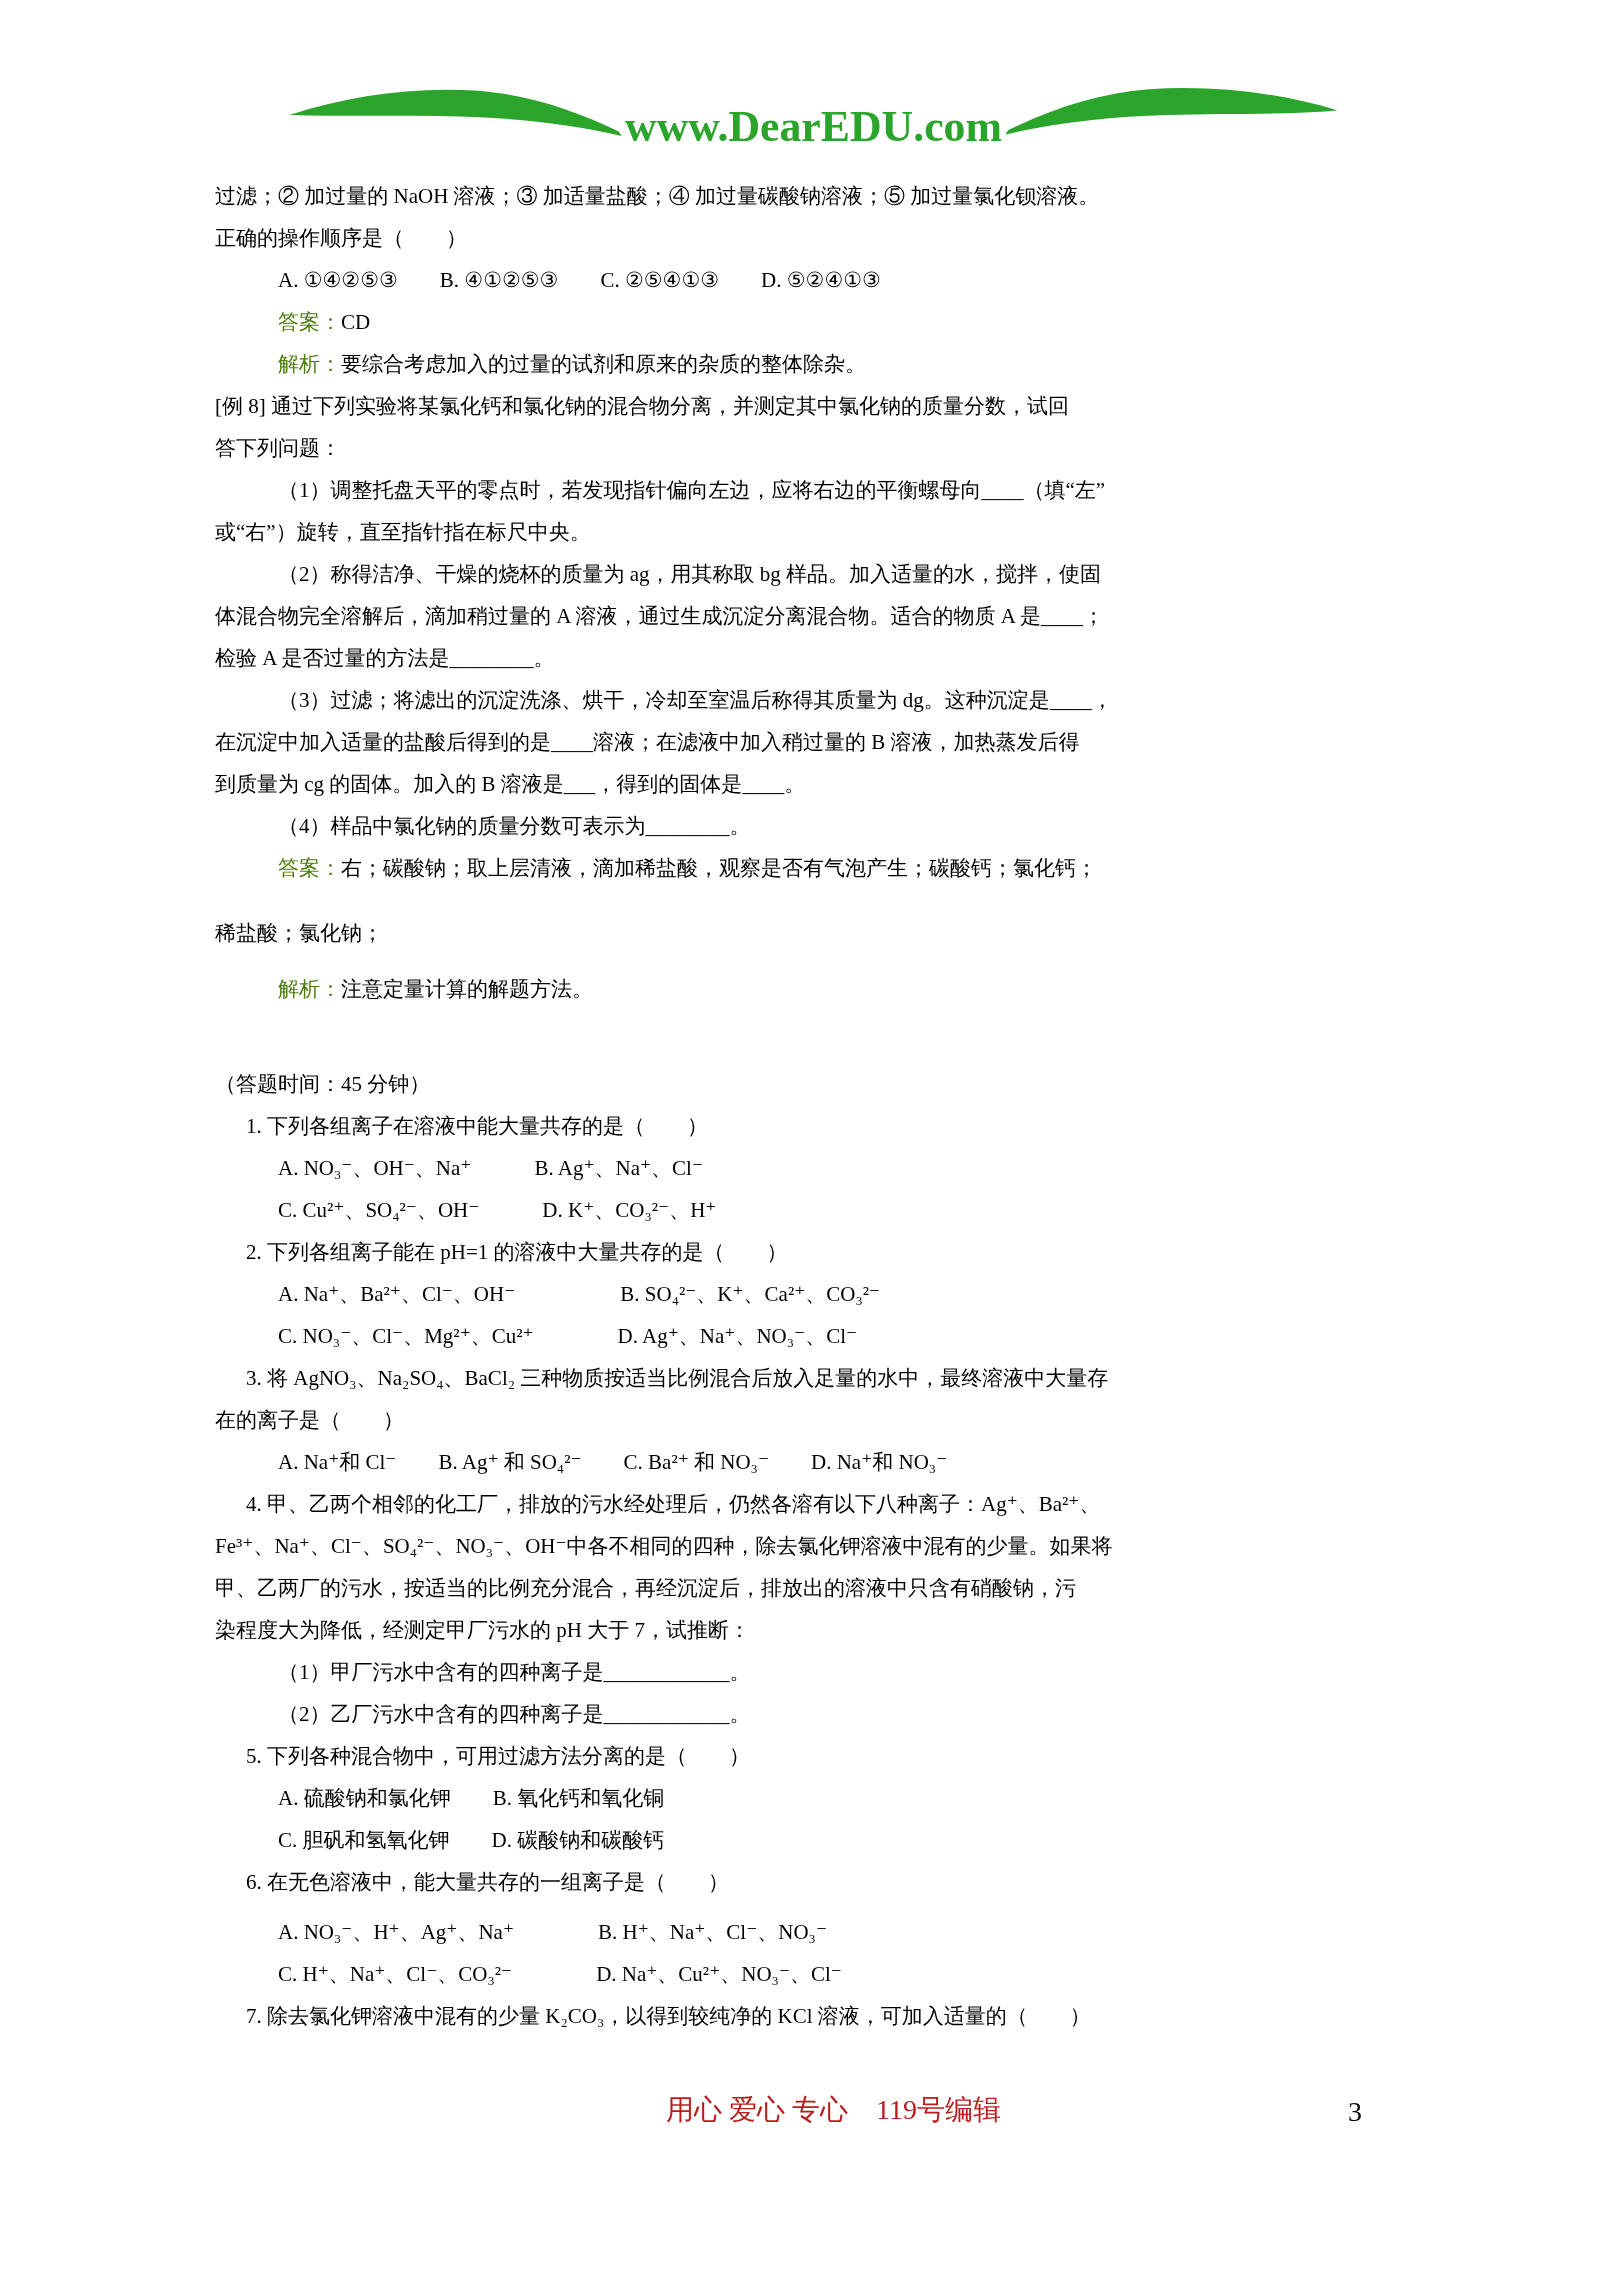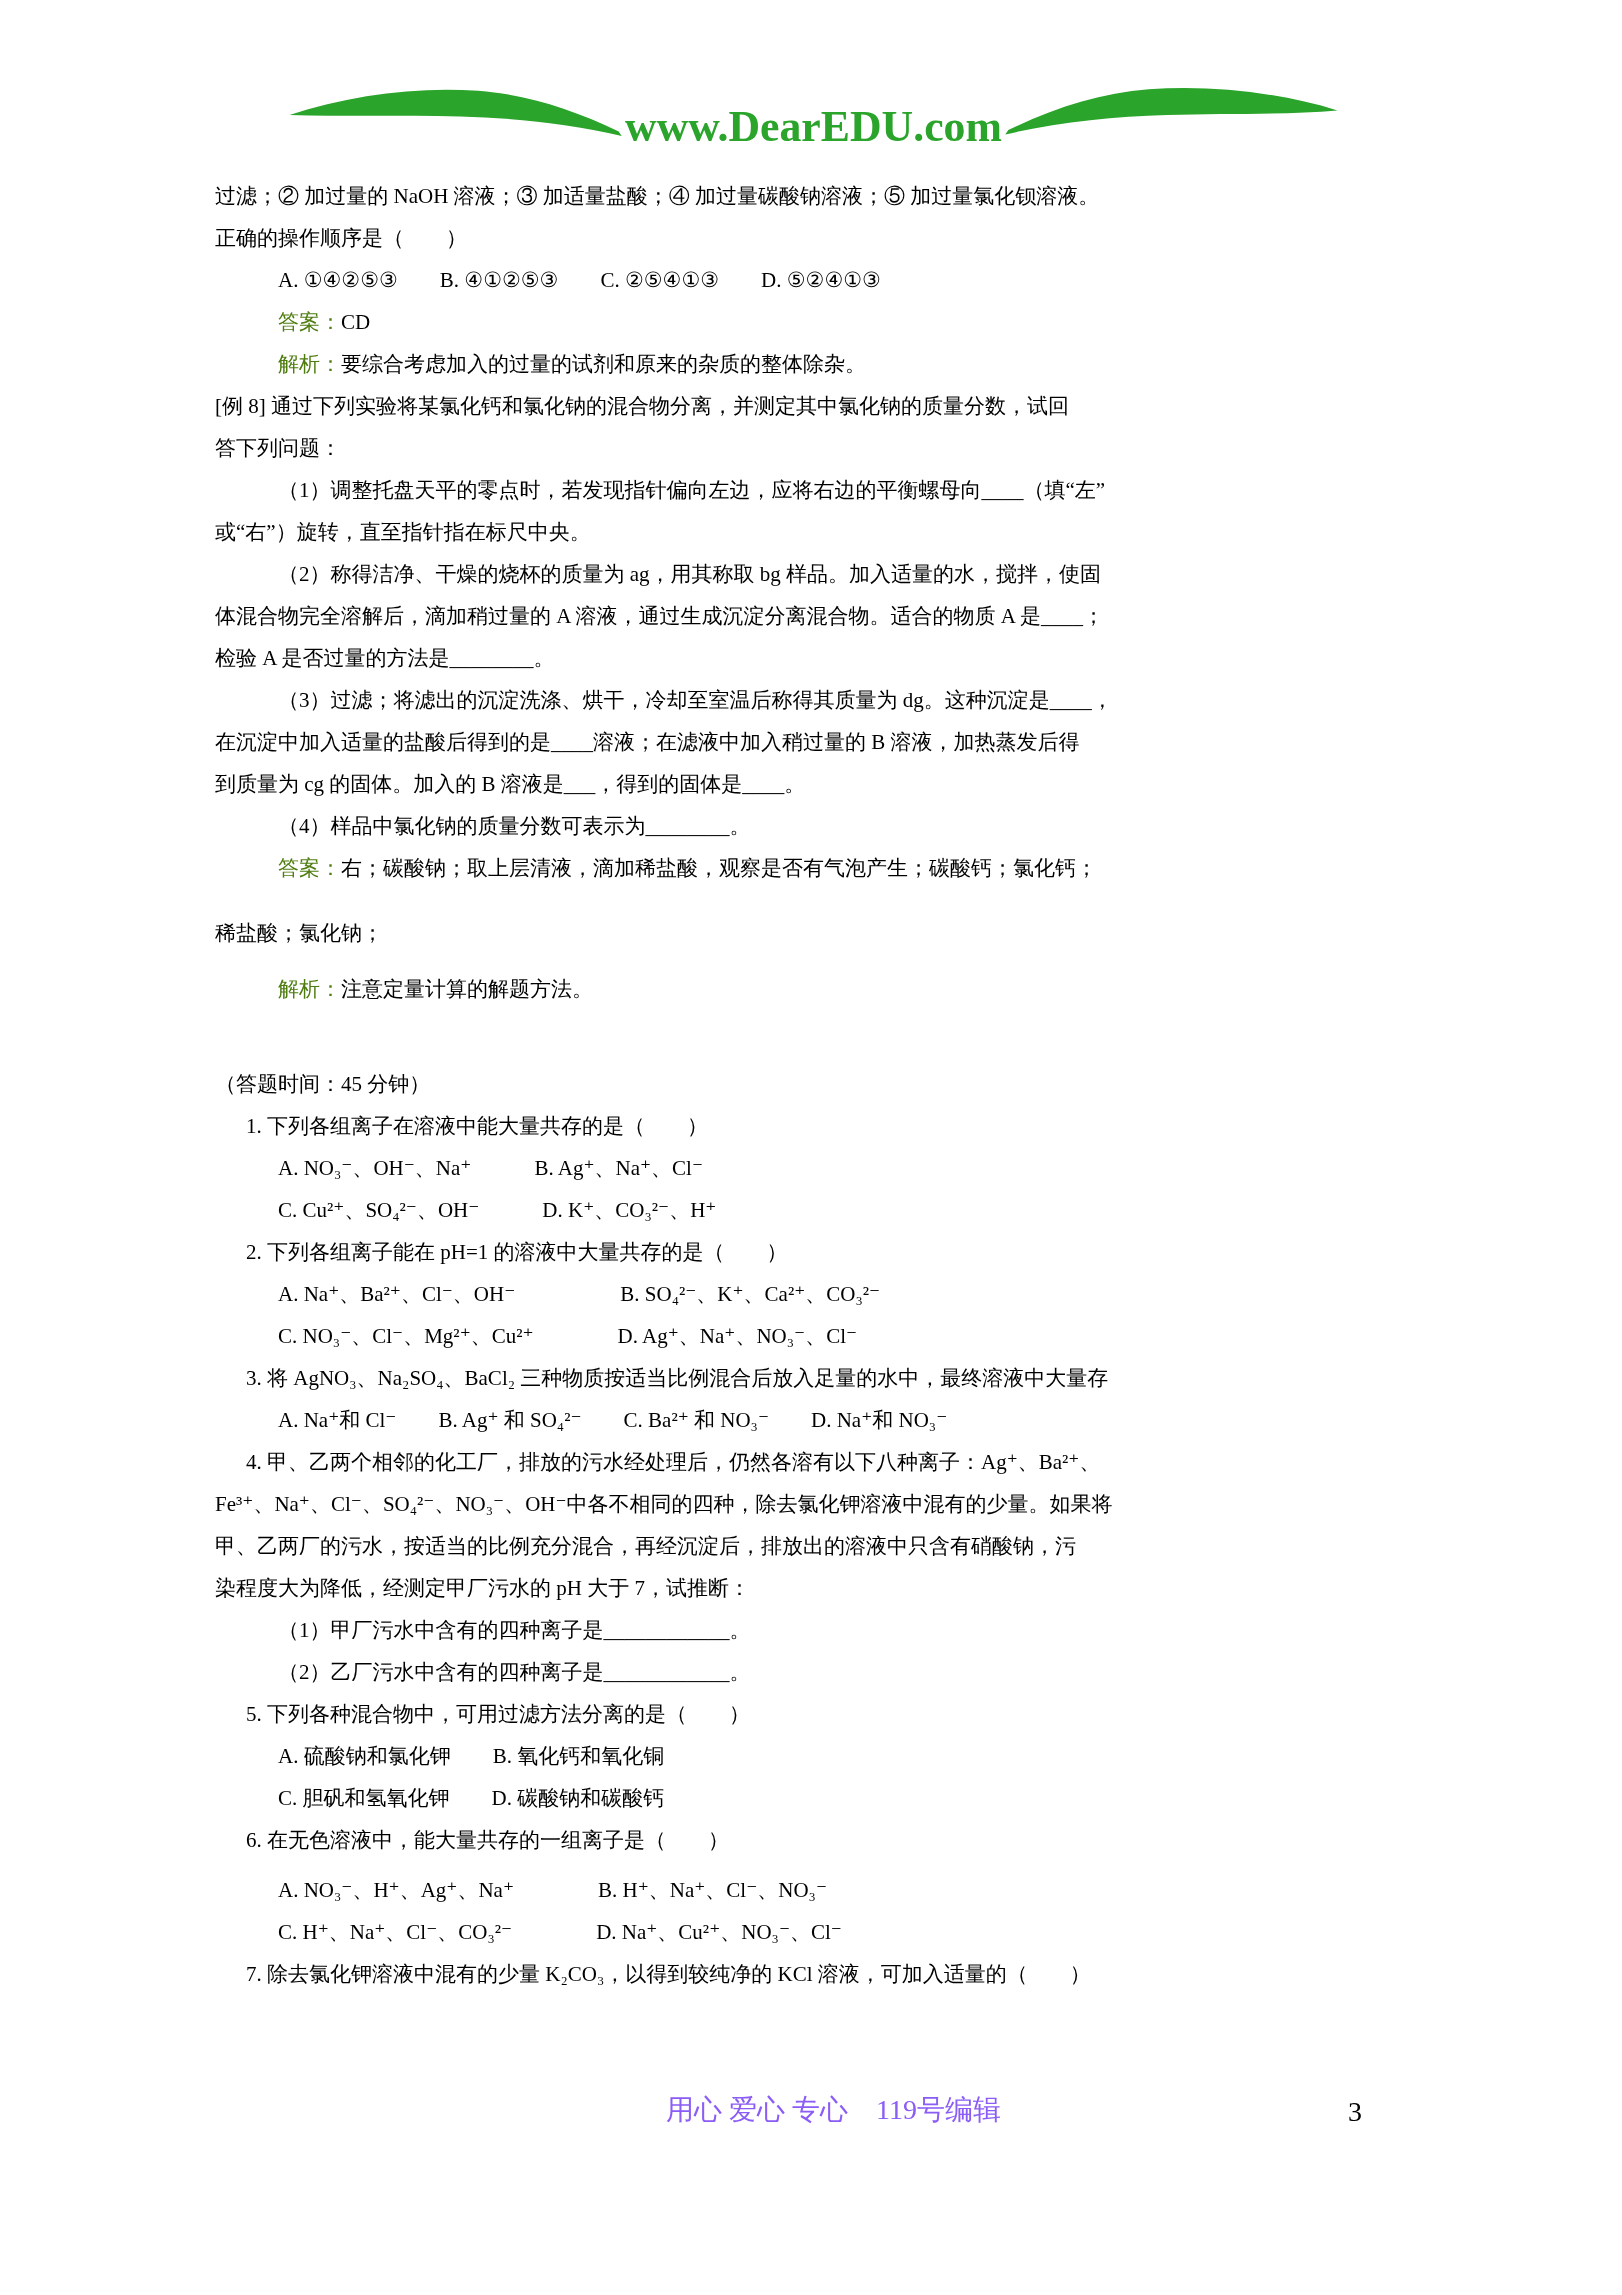--- a/index.html
+++ b/index.html
@@ -9,21 +9,21 @@
     overflow:hidden;
   }
   .logo{position:absolute;left:288px;top:83px;width:1051px;height:79px;}
   .doc{position:absolute;left:215px;top:175px;width:1276px;}
   .line{font-size:21px;line-height:42px;white-space:pre;color:#000;}
   .indent-1{padding-left:31px;}
   .indent-2{padding-left:63px;}
   .red{color:#4d7c0f;text-align:right;}
   .footer-slogan{
     position:absolute;left:666px;top:2095px;font-size:28px;line-height:30px;
-    color:#8b5cf6;white-space:pre;
+    color:#b91c1c;white-space:pre;
   }
   .page-number{
     position:absolute;left:1348px;top:2097px;font-size:28px;line-height:30px;color:#000;
   }
 </style>
 </head>
 <body>
 
 <div class="logo">
   <svg width="1051" height="79" viewBox="0 0 1392 104" xmlns="http://www.w3.org/2000/svg">
@@ -56,20 +56,21 @@
     <div class="line" style="margin-top: 23.4px;"><span>稀盐酸；氯化钠；</span></div>
     <div class="line indent-2" style="margin-top: 14px;"><span class="red">解析：</span><span>注意定量计算的解题方法。</span></div>
     <div class="line" style="margin-top: 53px;"><span>（答题时间：45 分钟）</span></div>
     <div class="line indent-1"><span>1. 下列各组离子在溶液中能大量共存的是（　　）</span></div>
     <div class="line indent-2"><span>A. NO₃⁻、OH⁻、Na⁺　　　B. Ag⁺、Na⁺、Cl⁻</span></div>
     <div class="line indent-2"><span>C. Cu²⁺、SO₄²⁻、OH⁻　　　D. K⁺、CO₃²⁻、H⁺</span></div>
     <div class="line indent-1"><span>2. 下列各组离子能在 pH=1 的溶液中大量共存的是（　　）</span></div>
     <div class="line indent-2"><span>A. Na⁺、Ba²⁺、Cl⁻、OH⁻　　　　　B. SO₄²⁻、K⁺、Ca²⁺、CO₃²⁻</span></div>
     <div class="line indent-2"><span>C. NO₃⁻、Cl⁻、Mg²⁺、Cu²⁺　　　　D. Ag⁺、Na⁺、NO₃⁻、Cl⁻</span></div>
     <div class="line indent-1"><span>3. 将 AgNO₃、Na₂SO₄、BaCl₂ 三种物质按适当比例混合后放入足量的水中，最终溶液中大量存</span></div>
+    <div class="line"><span>在的离子是（　　）</span></div>
     <div class="line indent-2"><span>A. Na⁺和 Cl⁻　　B. Ag⁺ 和 SO₄²⁻　　C. Ba²⁺ 和 NO₃⁻　　D. Na⁺和 NO₃⁻</span></div>
     <div class="line indent-1"><span>4. 甲、乙两个相邻的化工厂，排放的污水经处理后，仍然各溶有以下八种离子：Ag⁺、Ba²⁺、</span></div>
     <div class="line"><span>Fe³⁺、Na⁺、Cl⁻、SO₄²⁻、NO₃⁻、OH⁻中各不相同的四种，除去氯化钾溶液中混有的少量。如果将</span></div>
     <div class="line"><span>甲、乙两厂的污水，按适当的比例充分混合，再经沉淀后，排放出的溶液中只含有硝酸钠，污</span></div>
     <div class="line"><span>染程度大为降低，经测定甲厂污水的 pH 大于 7，试推断：</span></div>
     <div class="line indent-2"><span>（1）甲厂污水中含有的四种离子是____________。</span></div>
     <div class="line indent-2"><span>（2）乙厂污水中含有的四种离子是____________。</span></div>
     <div class="line indent-1"><span>5. 下列各种混合物中，可用过滤方法分离的是（　　）</span></div>
     <div class="line indent-2"><span>A. 硫酸钠和氯化钾　　B. 氧化钙和氧化铜</span></div>
     <div class="line indent-2"><span>C. 胆矾和氢氧化钾　　D. 碳酸钠和碳酸钙</span></div>

